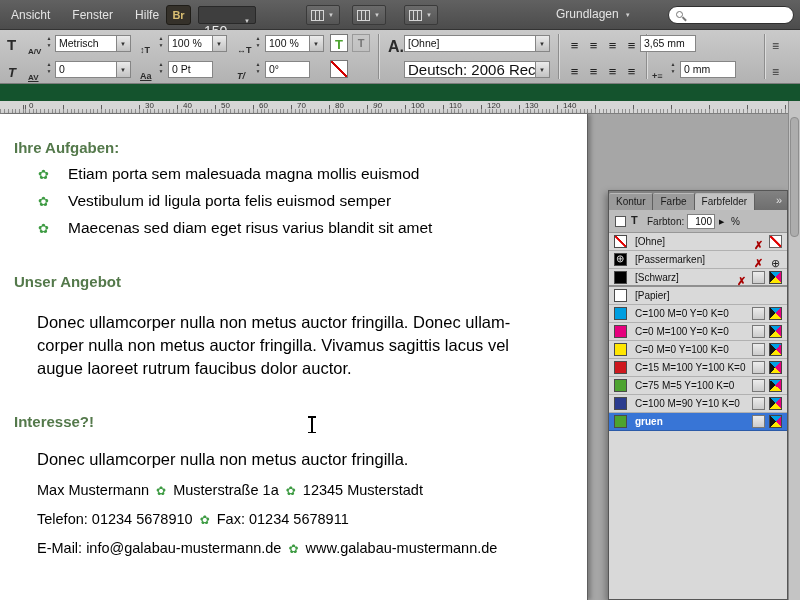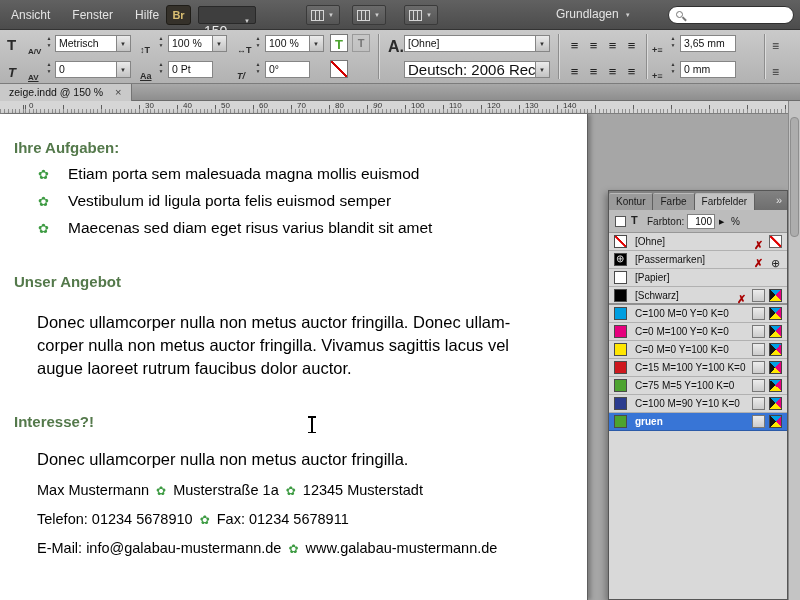--- a/index.html
+++ b/index.html
@@ -214,21 +214,21 @@
     <div class="fld" style="left:404px;top:5px;width:132px">[Ohne]</div>
     <span class="dd" style="left:536px;top:5px"></span>
     <span class="vdiv" style="left:558px"></span>
     <span class="alic" style="left:566px;top:5px"></span>
     <span class="alic" style="left:585px;top:5px"></span>
     <span class="alic" style="left:604px;top:5px"></span>
     <span class="alic" style="left:623px;top:5px"></span>
     <span class="vdiv" style="left:646px"></span>
     <span class="ci icoIN" style="left:652px;top:9px"></span>
     <span class="stp" style="left:668px;top:5px"></span>
-    <div class="fld" style="left:680px;top:5px;width:56px">3,65 mm</div>
+    <div class="fld" style="left:640px;top:5px;width:56px">3,65 mm</div>
     <span class="vdiv" style="left:764px"></span>
     <span class="pm" style="left:772px;top:6px"></span>
 
     <span class="ci icoT2" style="left:8px;top:33px"></span>
     <span class="ci icoAV2" style="left:28px;top:36px"></span>
     <span class="stp" style="left:44px;top:31px"></span>
     <div class="fld" style="left:55px;top:31px;width:62px">0</div>
     <span class="dd" style="left:117px;top:31px"></span>
     <span class="ci icoBL" style="left:140px;top:35px"></span>
     <span class="stp" style="left:156px;top:31px"></span>
@@ -242,26 +242,20 @@
     <span class="alic" style="left:566px;top:31px"></span>
     <span class="alic" style="left:585px;top:31px"></span>
     <span class="alic" style="left:604px;top:31px"></span>
     <span class="alic" style="left:623px;top:31px"></span>
     <span class="ci icoIN" style="left:652px;top:35px"></span>
     <span class="stp" style="left:668px;top:31px"></span>
     <div class="fld" style="left:680px;top:31px;width:56px">0 mm</div>
     <span class="pm" style="left:772px;top:32px"></span>
   </div>
 
-  <div id="tabbar">
-    <div id="doctab">
-      <span>zeige.indd @ 150 %</span>
-      <span id="tab-close">×</span>
-    </div>
-  </div>
 
   <div id="ruler">
     <div id="ruler-major"></div>
     <div id="ruler-minor"></div>
     <div id="ruler-labels">
         <span class="rlabel" style="left: 29px;">0</span>
         <span class="rlabel" style="left: 145px;">30</span>
         <span class="rlabel" style="left: 183px;">40</span>
         <span class="rlabel" style="left: 221px;">50</span>
         <span class="rlabel" style="left: 259px;">60</span>
@@ -327,34 +321,34 @@
           </span>
         </div>
         <div class="srow">
           <span class="chip chip-registration"></span>
           <span class="sname">[Passermarken]</span>
           <span class="sicons">
             <span class="sic sic-lock"></span>
             <span class="sic sic-registration"></span>
           </span>
         </div>
+        <div class="srow groupend">
+          <span class="chip chip-solid" style="background: rgb(0, 0, 0);"></span>
+          <span class="sname">[Schwarz]</span>
+          <span class="sicons">
+            <span class="sic sic-lock"></span>
+            <span class="sic sic-process"></span>
+            <span class="sic sic-cmyk"></span>
+          </span>
+        </div>
         <div class="srow">
           <span class="chip chip-paper"></span>
           <span class="sname">[Papier]</span>
           <span class="sicons"></span>
         </div>
-        <div class="srow groupend">
-          <span class="chip chip-solid" style="background: rgb(0, 0, 0);"></span>
-          <span class="sname">[Schwarz]</span>
-          <span class="sicons">
-            <span class="sic sic-lock"></span>
-            <span class="sic sic-process"></span>
-            <span class="sic sic-cmyk"></span>
-          </span>
-        </div>
         <div class="srow">
           <span class="chip chip-solid" style="background: rgb(0, 158, 224);"></span>
           <span class="sname">C=100 M=0 Y=0 K=0</span>
           <span class="sicons">
             <span class="sic sic-process"></span>
             <span class="sic sic-cmyk"></span>
           </span>
         </div>
         <div class="srow">
           <span class="chip chip-solid" style="background: rgb(229, 0, 125);"></span>

